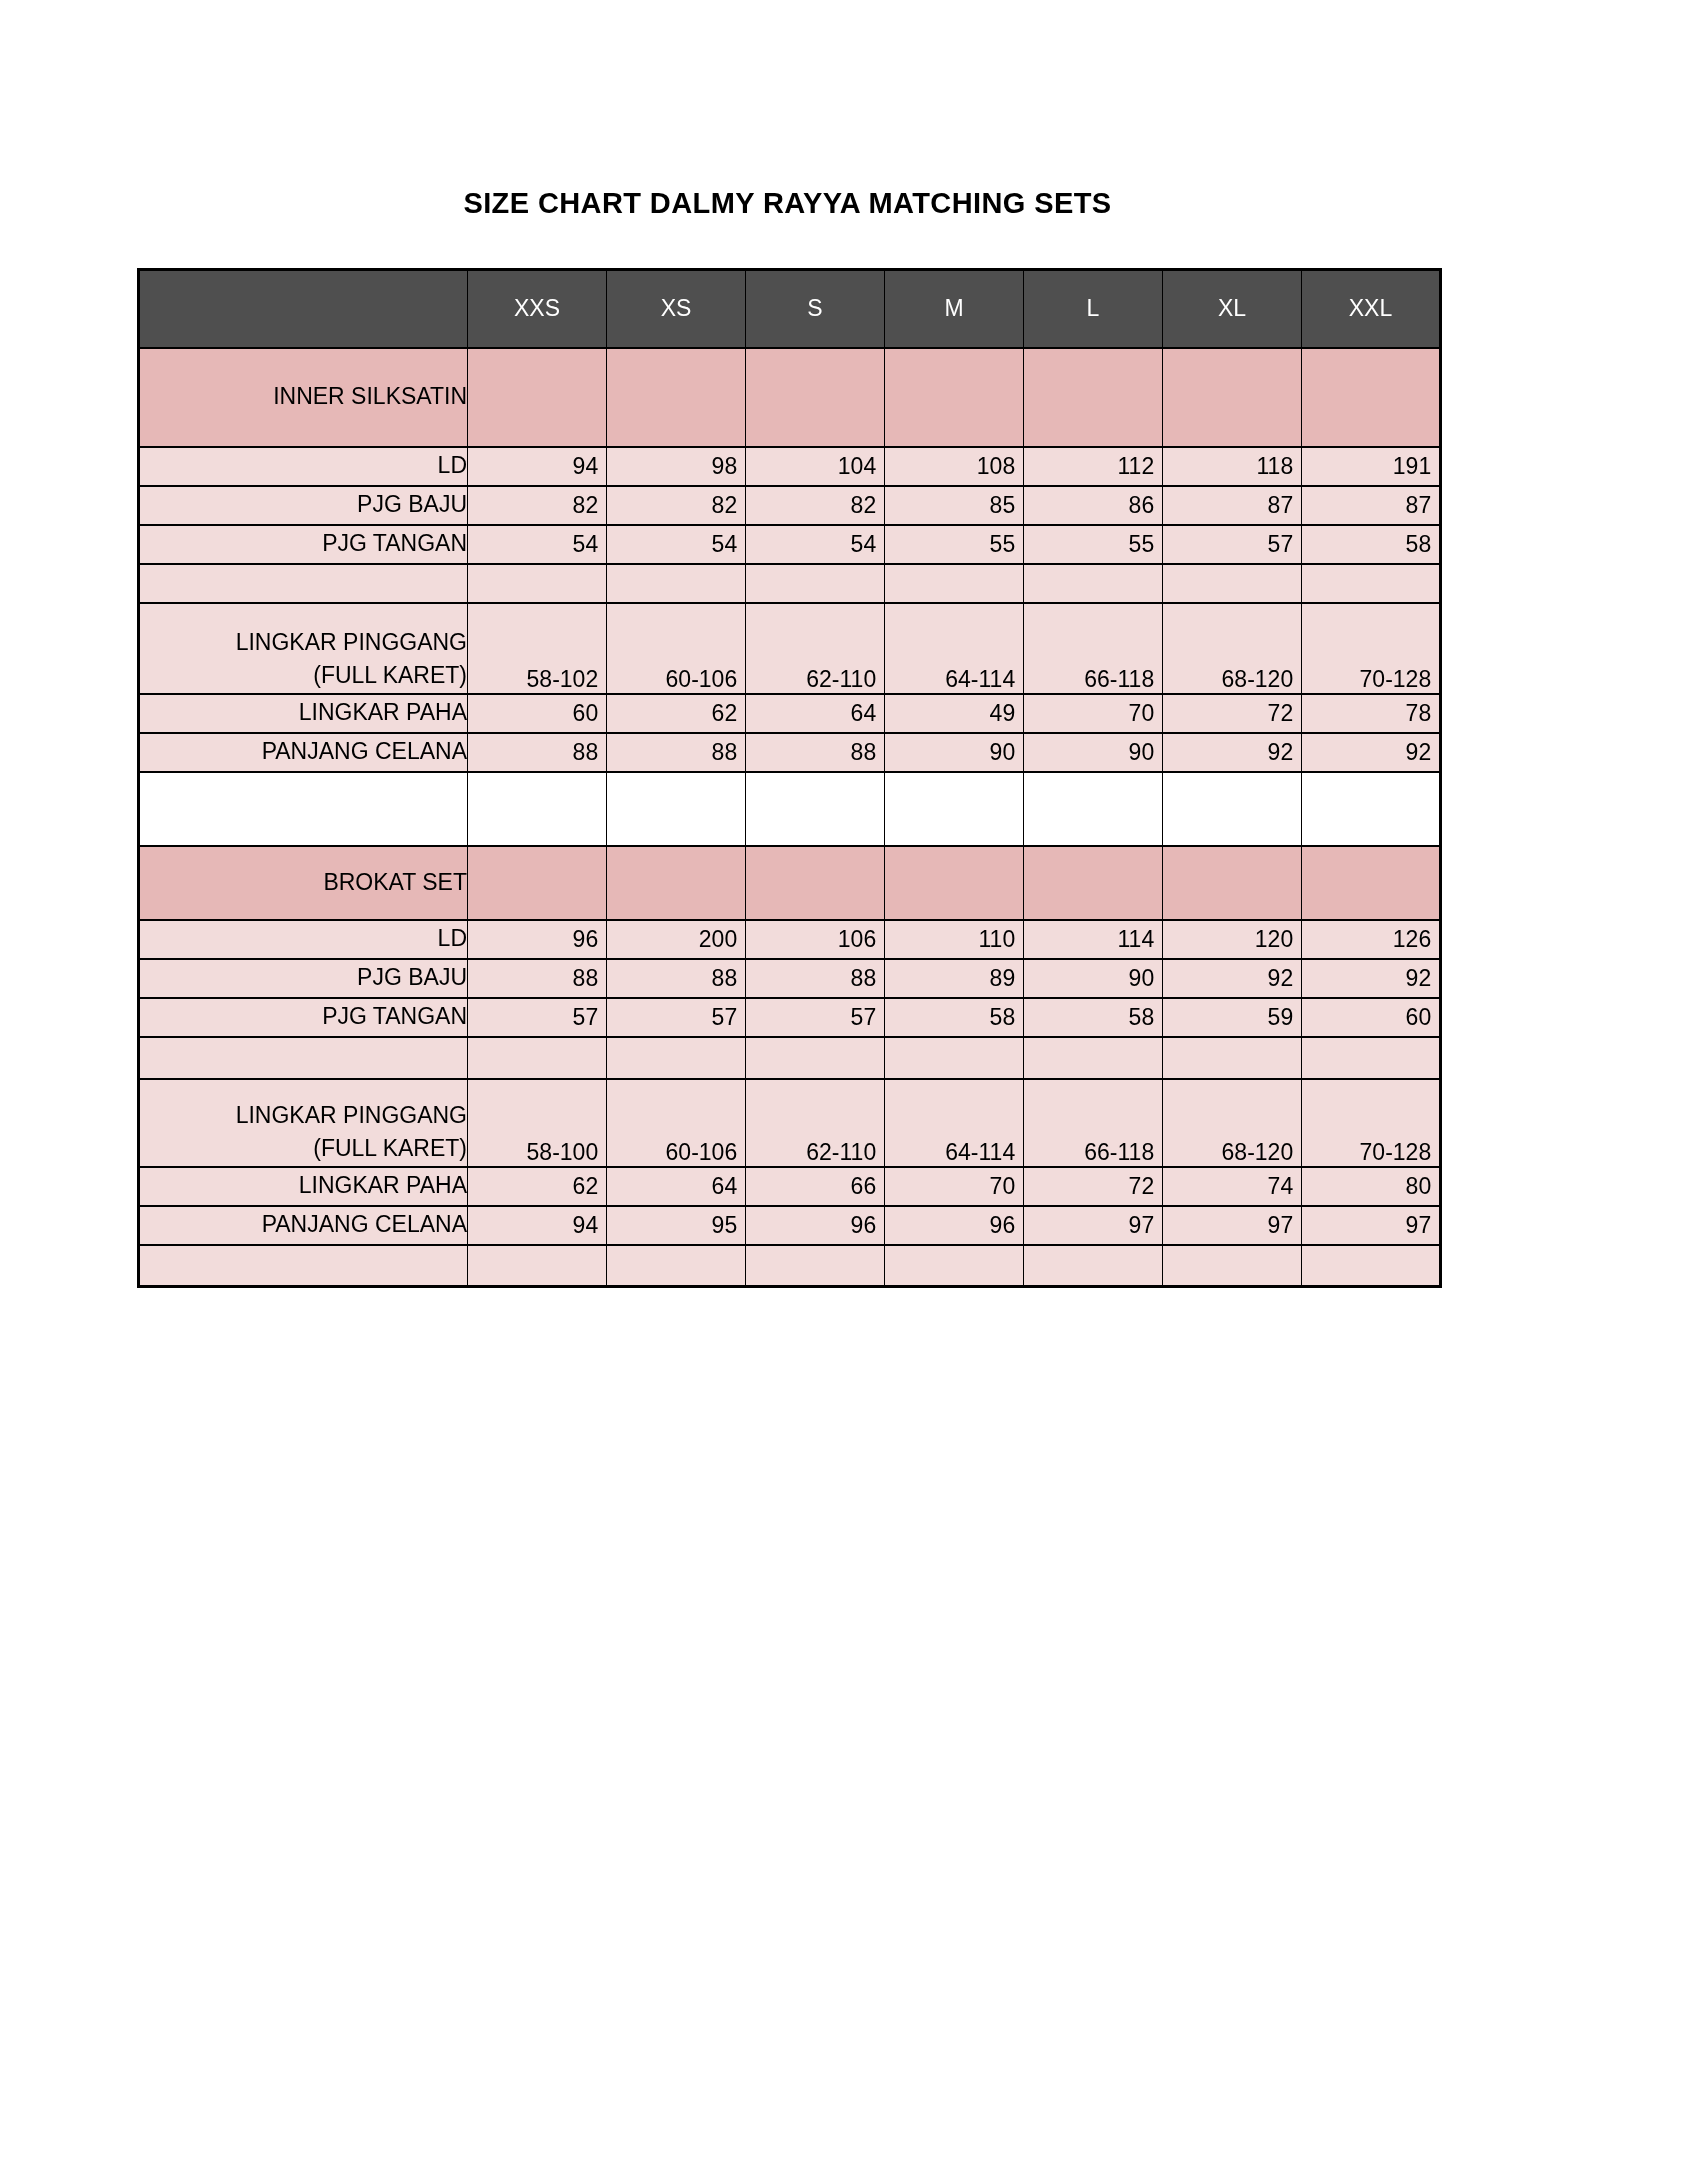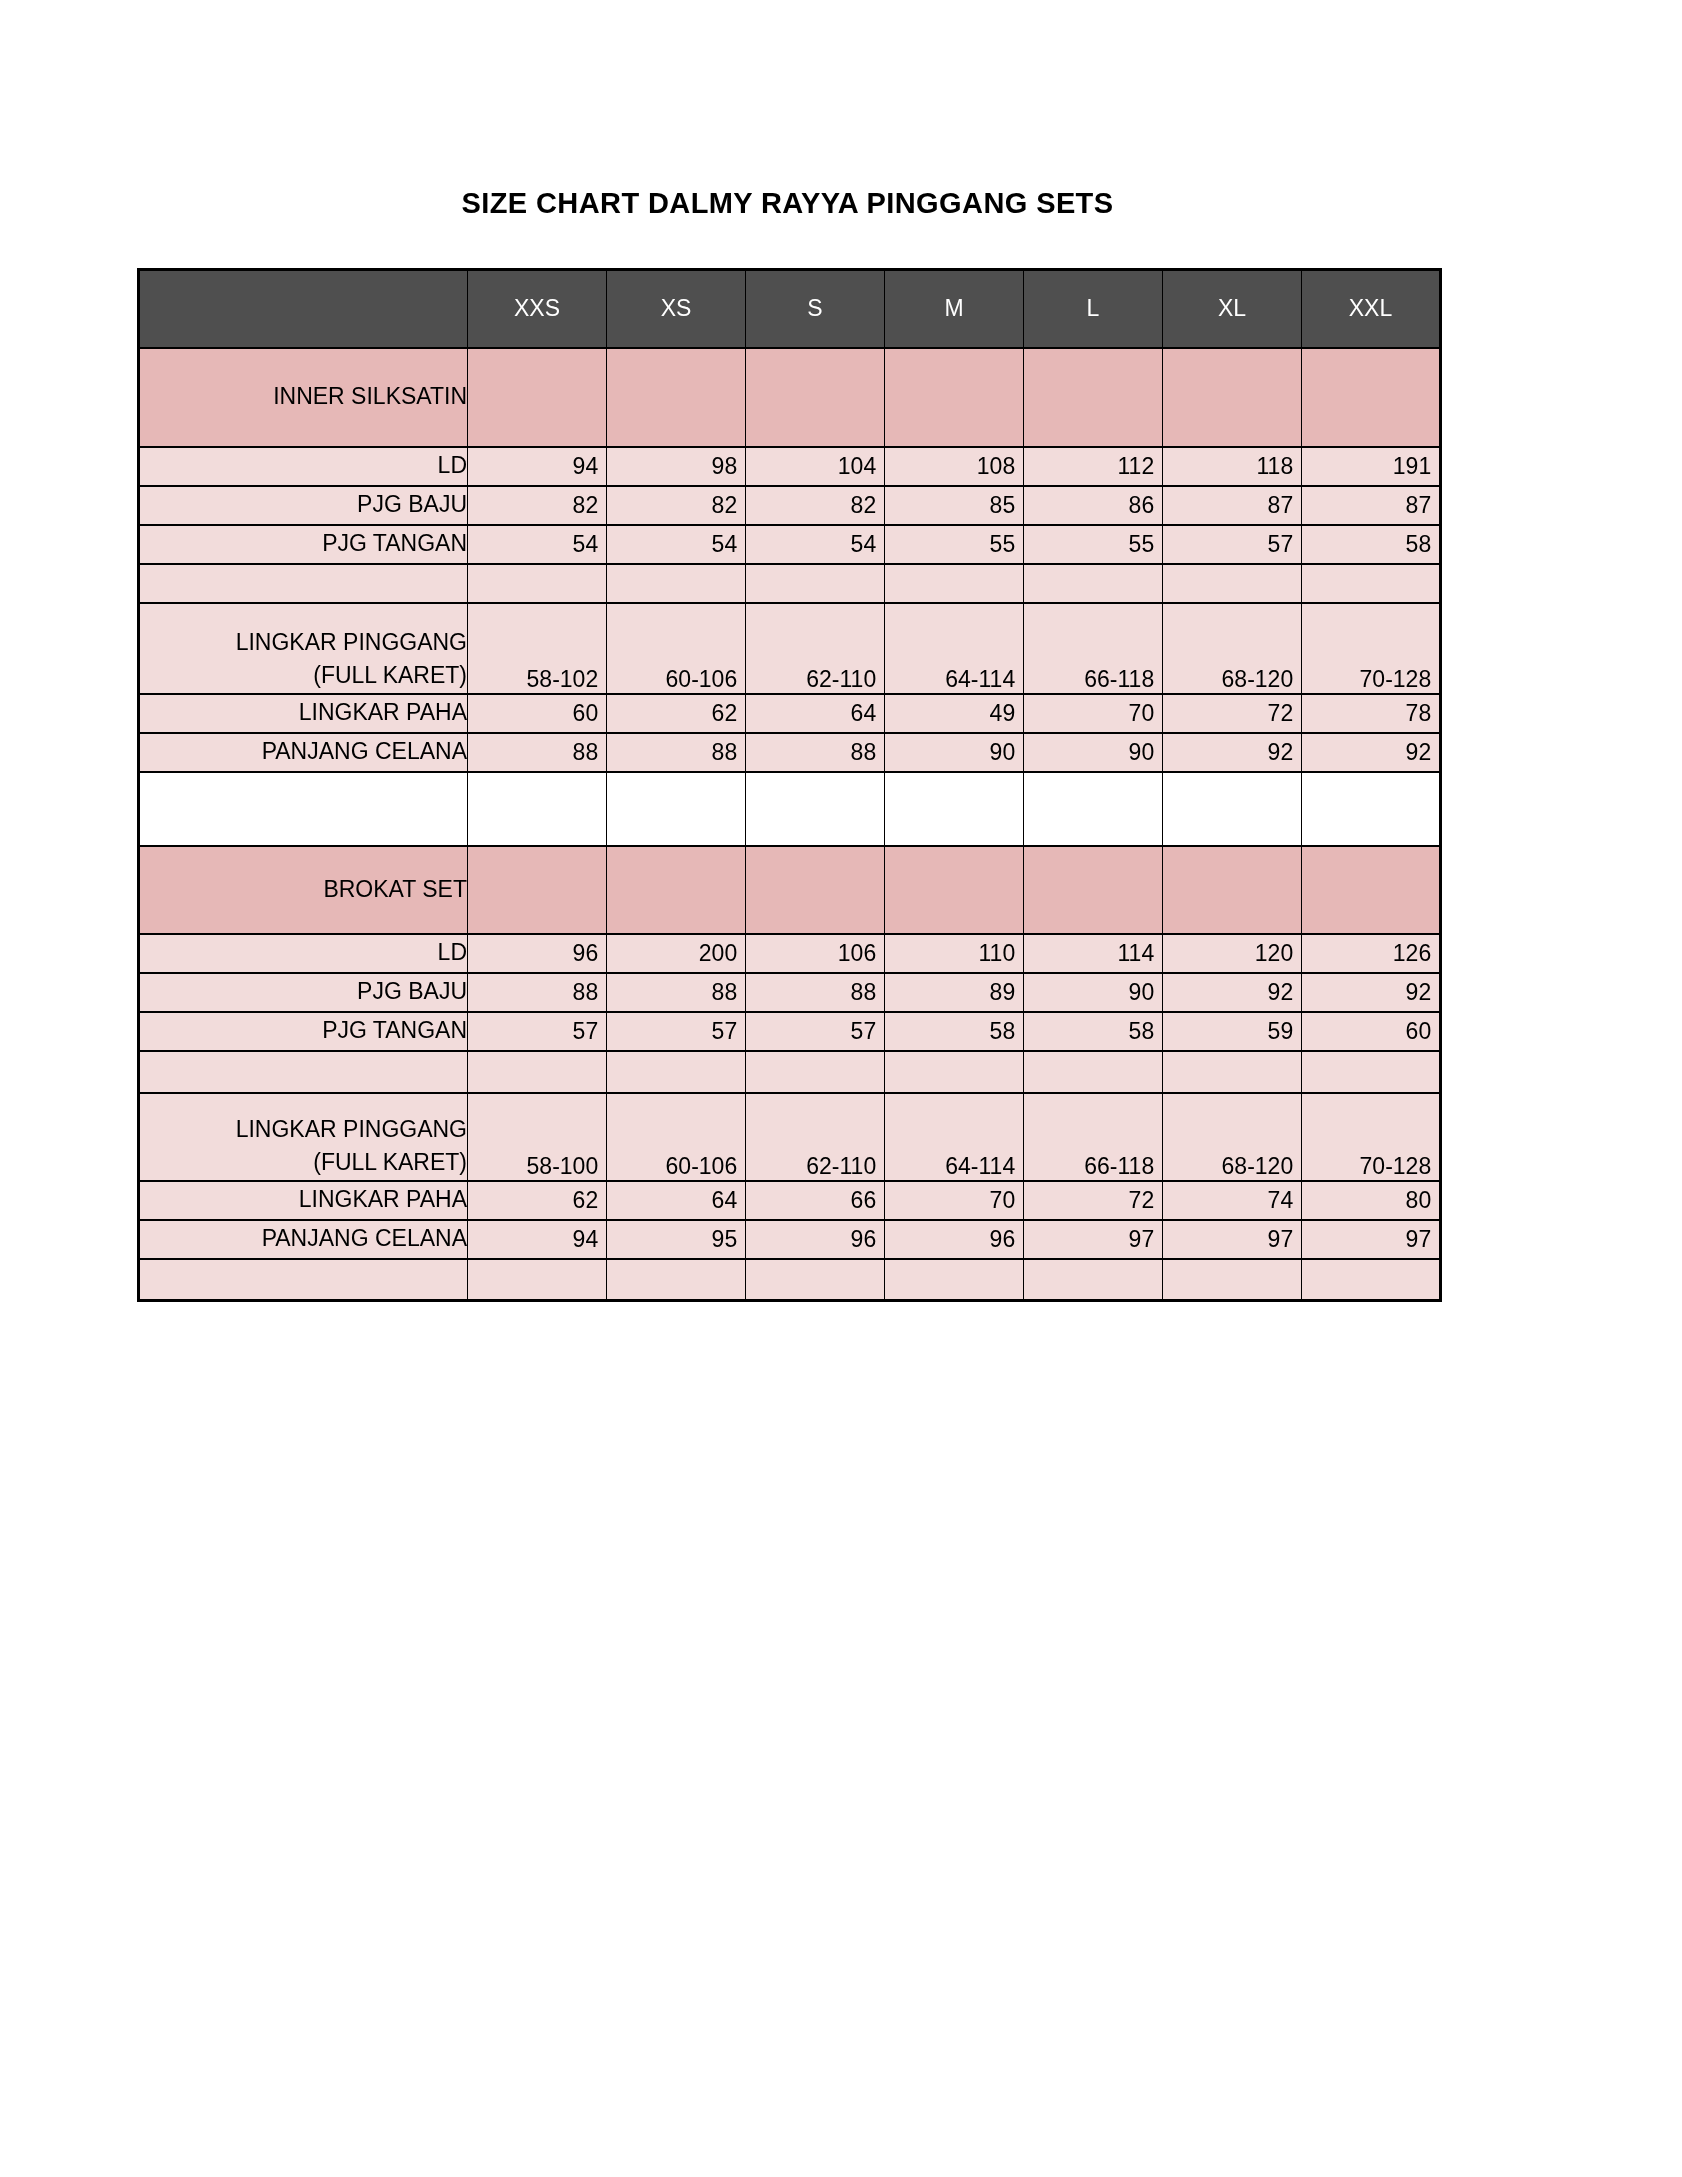--- a/index.html
+++ b/index.html
@@ -58,21 +58,21 @@
   td.val {
     text-align: right;
     vertical-align: middle;
     padding-right: 7.8px;
   }
   tr.tall td { vertical-align: bottom; }
 </style>
 </head>
 <body>
 
-<div class="page-title">SIZE CHART DALMY RAYYA PINGGANG SETS</div>
+<div class="page-title">SIZE CHART DALMY RAYYA MATCHING SETS</div>
 
 <table class="size-chart">
   <colgroup>
     <col class="c-label">
     <col class="c-size">
       <col class="c-size">
       <col class="c-size">
       <col class="c-size">
     <col class="c-size">
       <col class="c-size">
@@ -177,21 +177,21 @@
       <tr class="spacer-white" style="height: 74px;">
         <td class="label"></td>
         <td class="val"></td>
         <td class="val"></td>
         <td class="val"></td>
         <td class="val"></td>
         <td class="val"></td>
         <td class="val"></td>
         <td class="val"></td>
       </tr>
-      <tr class="section" style="height: 88px;">
+      <tr class="section" style="height: 74px;">
         <td class="label">BROKAT SET</td>
         <td class="val"></td>
         <td class="val"></td>
         <td class="val"></td>
         <td class="val"></td>
         <td class="val"></td>
         <td class="val"></td>
         <td class="val"></td>
       </tr>
       <tr class="data" style="height: 39px;">

